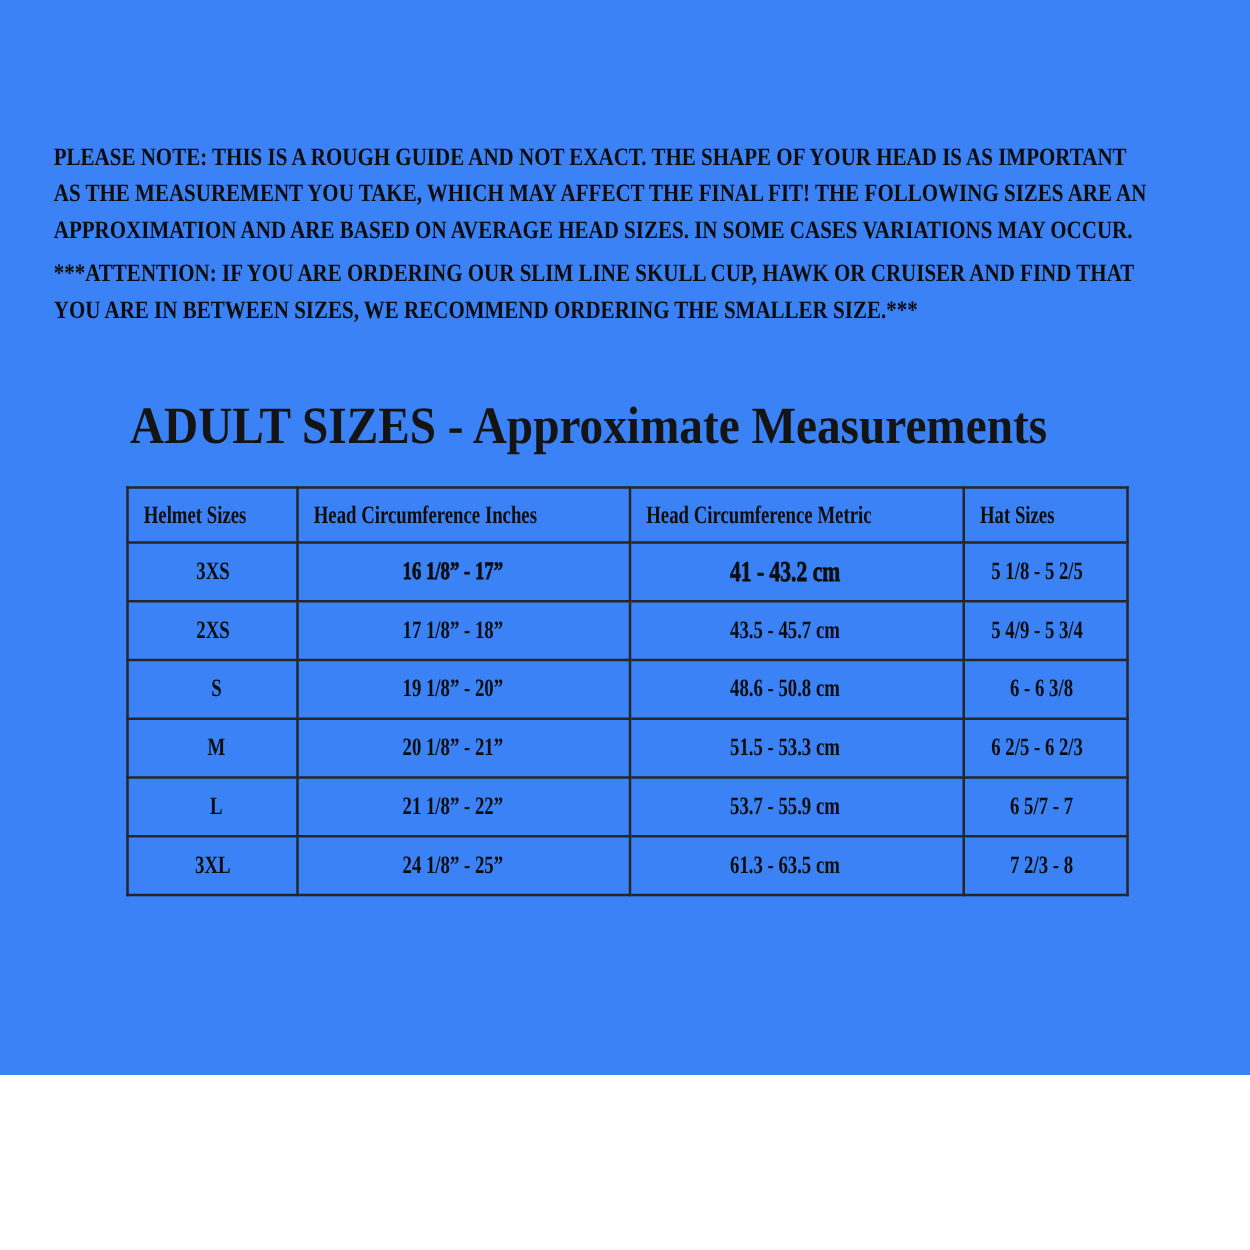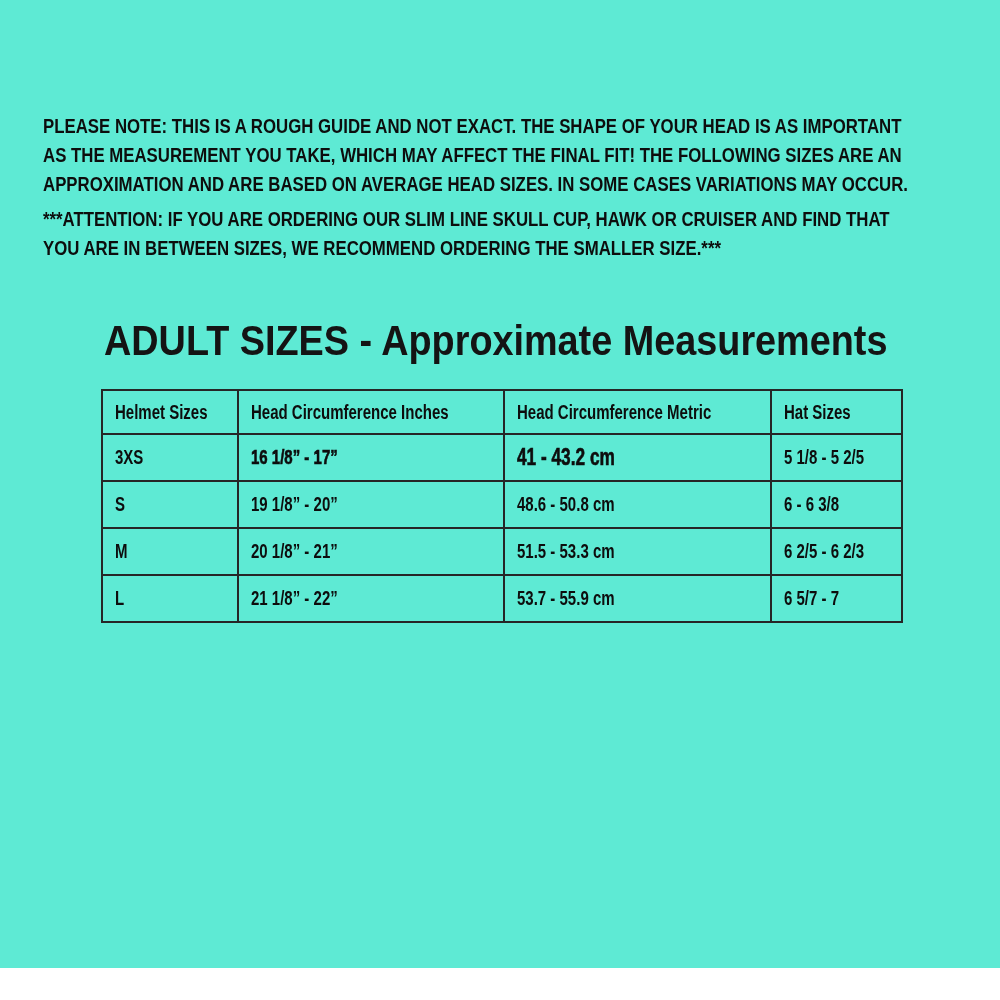--- a/index.html
+++ b/index.html
@@ -1,19 +1,19 @@
 <!DOCTYPE html>
 <html><head>
 <meta charset="utf-8">
 <style>
   html,body { margin:0; padding:0; background:#ffffff; }
   .page {
-    position:relative; width:1000px; height:968px;
-    background:#5eead4; overflow:hidden;
-    font-family:Liberation Sans, sans-serif;
+    position:relative; width:1000px; height:860px;
+    background:#3b82f6; overflow:hidden;
+    font-family:Liberation Serif, serif;
     color:#111111;
   }
   .notice {
     position:absolute; left:43px;
     font-size:20px; font-weight:700; line-height:29px;
     white-space:pre; letter-spacing:0;
     transform:scaleX(0.84); transform-origin:top left;
     color:#0d0d0d; margin:0;
   }
   .notice-primary   { top:112px; }
@@ -32,21 +32,21 @@
   table.size-table col.c2 { width:266px; }
   table.size-table col.c3 { width:267px; }
   table.size-table col.c4 { width:131px; }
   table.size-table th, table.size-table td {
     border:2px solid #262626;
     padding:0 2px 0 12px;
     text-align:left; vertical-align:middle;
     overflow:hidden;
   }
   table.size-table th { height:42px; font-weight:700; }
-  table.size-table td { height:45px; }
+  table.size-table td { height:45px;text-align:center; }
   .cell-text {
     display:inline-block; white-space:nowrap;
     transform:scaleX(0.75); transform-origin:left center;
     font-size:20px; font-weight:700; color:#0d0d0d;
   }
   .em-bold  { -webkit-text-stroke:0.6px #0d0d0d; }
   .em-large { font-size:23px; }
 </style>
 </head>
 <body>
@@ -78,33 +78,45 @@
         </tr>
     </thead>
     <tbody>
         <tr>
           <td><span class="cell-text">3XS</span></td>
           <td><span class="cell-text em-bold">16 1/8” - 17”</span></td>
           <td><span class="cell-text em-bold em-large">41 - 43.2 cm</span></td>
           <td><span class="cell-text">5 1/8 - 5 2/5</span></td>
         </tr>
         <tr>
+          <td><span class="cell-text">2XS</span></td>
+          <td><span class="cell-text">17 1/8” - 18”</span></td>
+          <td><span class="cell-text">43.5 - 45.7 cm</span></td>
+          <td><span class="cell-text">5 4/9 - 5 3/4</span></td>
+        </tr>
+        <tr>
           <td><span class="cell-text">S</span></td>
           <td><span class="cell-text">19 1/8” - 20”</span></td>
           <td><span class="cell-text">48.6 - 50.8 cm</span></td>
           <td><span class="cell-text">6 - 6 3/8</span></td>
         </tr>
         <tr>
           <td><span class="cell-text">M</span></td>
           <td><span class="cell-text">20 1/8” - 21”</span></td>
           <td><span class="cell-text">51.5 - 53.3 cm</span></td>
           <td><span class="cell-text">6 2/5 - 6 2/3</span></td>
         </tr>
         <tr>
           <td><span class="cell-text">L</span></td>
           <td><span class="cell-text">21 1/8” - 22”</span></td>
           <td><span class="cell-text">53.7 - 55.9 cm</span></td>
           <td><span class="cell-text">6 5/7 - 7</span></td>
         </tr>
+        <tr>
+          <td><span class="cell-text">3XL</span></td>
+          <td><span class="cell-text">24 1/8” - 25”</span></td>
+          <td><span class="cell-text">61.3 - 63.5 cm</span></td>
+          <td><span class="cell-text">7 2/3 - 8</span></td>
+        </tr>
       </tbody>
   </table>
 
 </div>
 
 </body></html>

